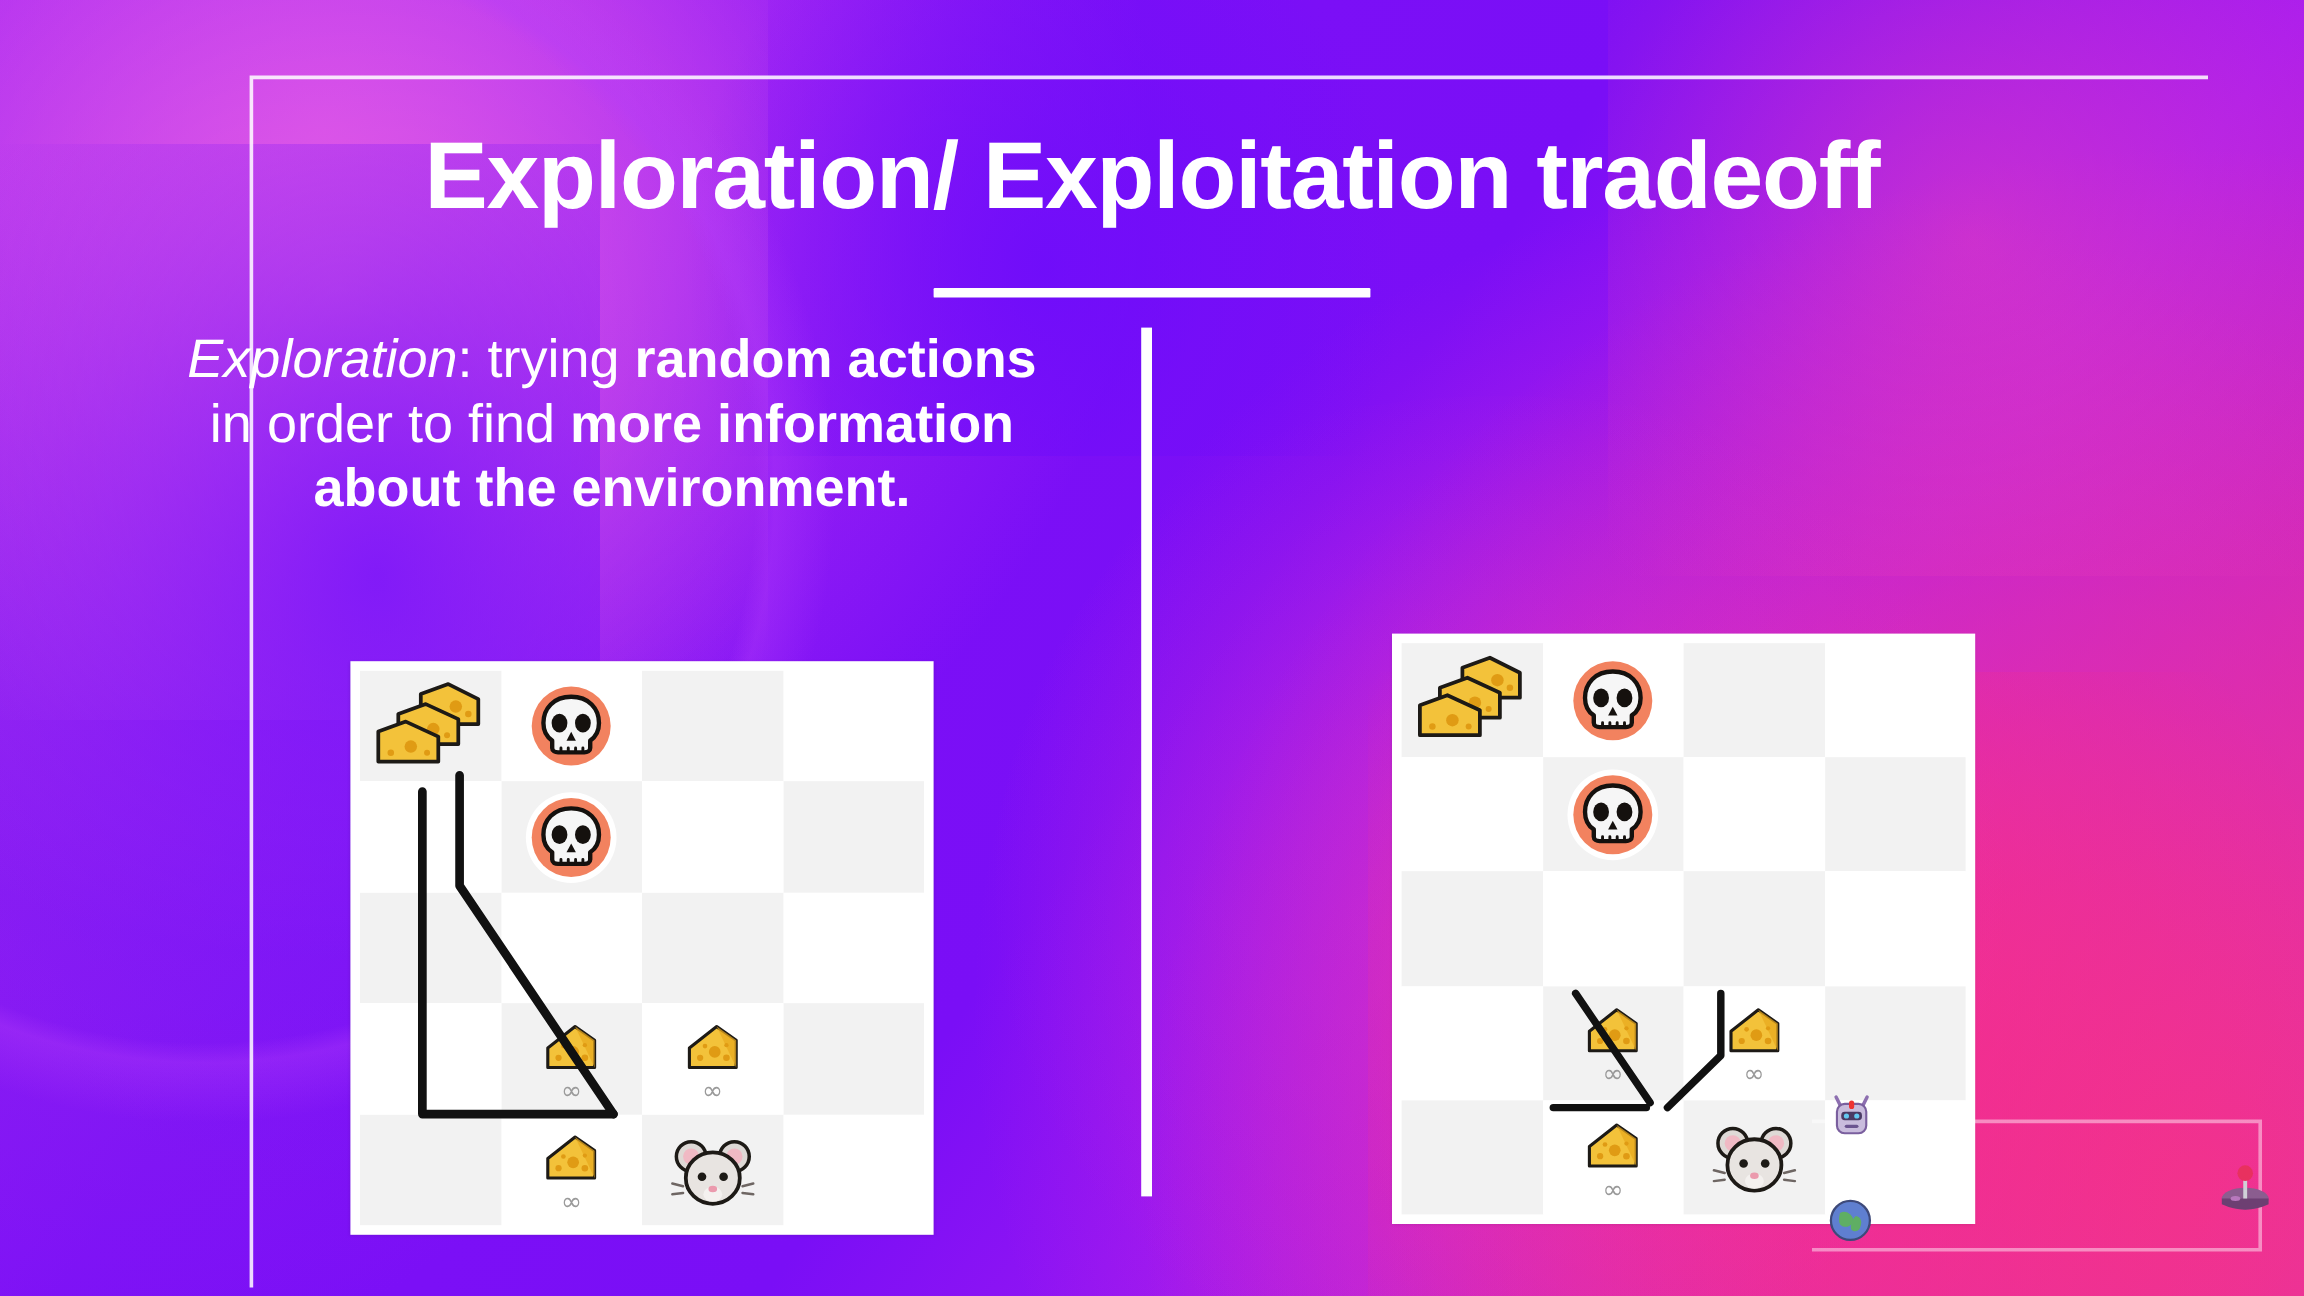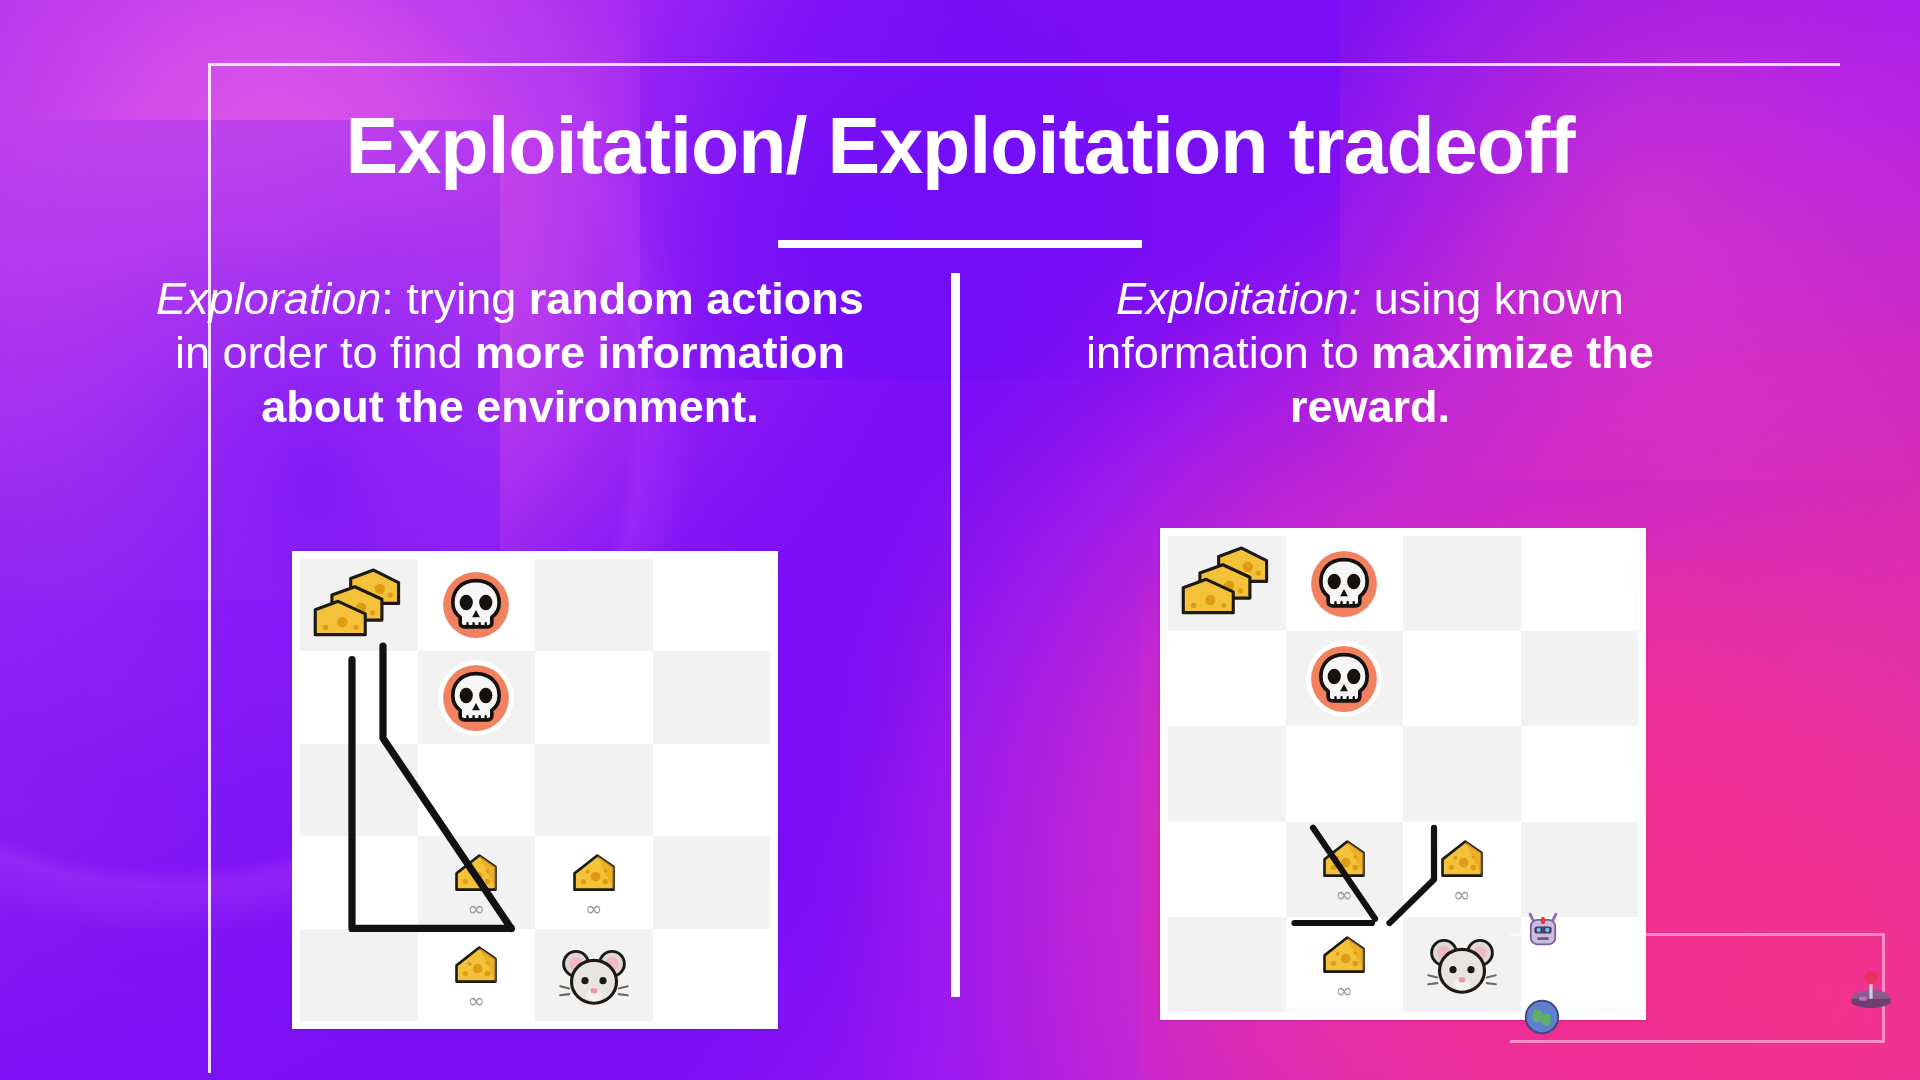--- a/index.html
+++ b/index.html
@@ -152,38 +152,33 @@
   <div class="swirl-1"></div>
   <div class="swirl-2"></div>
   <div class="swirl-3"></div>
   <div class="swirl-4"></div>
   <div class="arc-1"></div>
   <div class="arc-2"></div>
 </div>
 
 <div id="slide-frame"></div>
 
-<div id="title">Exploitation/ Exploitation tradeoff</div>
+<div id="title">Exploration/ Exploitation tradeoff</div>
 <div id="title-rule"></div>
 
 <div id="divider"></div>
 
 <div id="columns">
 
   <div class="col" id="col-left">
     <div class="col-text">
       <span class="em">Exploration</span><span>: </span><span>trying </span><span class="str">random actions</span><span> in order to find </span><span class="str">more information about the environment.</span>
     </div>
   </div>
 
-  <div class="col" id="col-right">
-    <div class="col-text">
-      <span class="em">Exploitation:</span><span> using known information to </span><span class="str">maximize the reward.</span>
-    </div>
-  </div>
 </div>
 
 <div class="grid-wrap" id="grid-left">
   <div class="grid" id="grid-left-cells">
       <div class="cell light">
         <span>
           <svg viewBox="0 0 96 72" width="100" height="75" class="icon-svg">
             <g stroke="#1d1a16" stroke-width="3" stroke-linejoin="round">
               <path d="M40 10 L62 2 L86 14 L86 34 L40 34 Z" fill="#f3c23a"></path>
               <circle cx="68" cy="20" r="5" fill="#e09b14" stroke="none"></circle>

